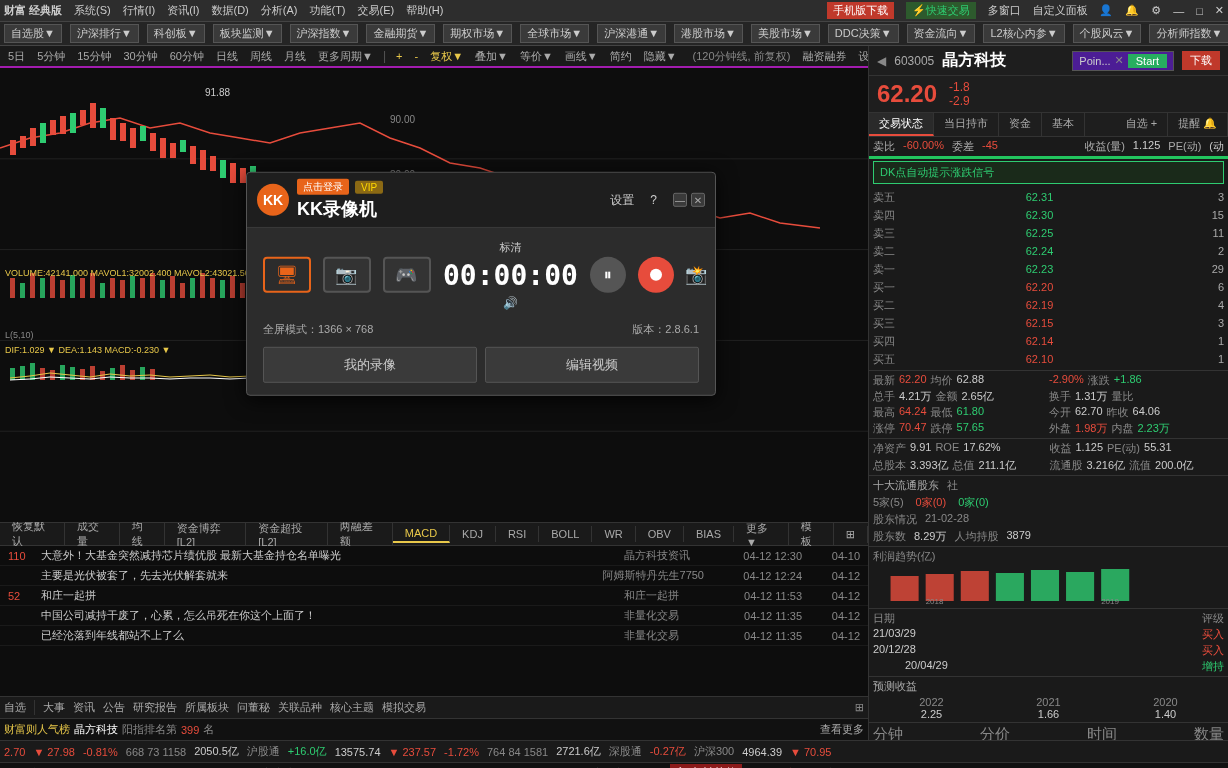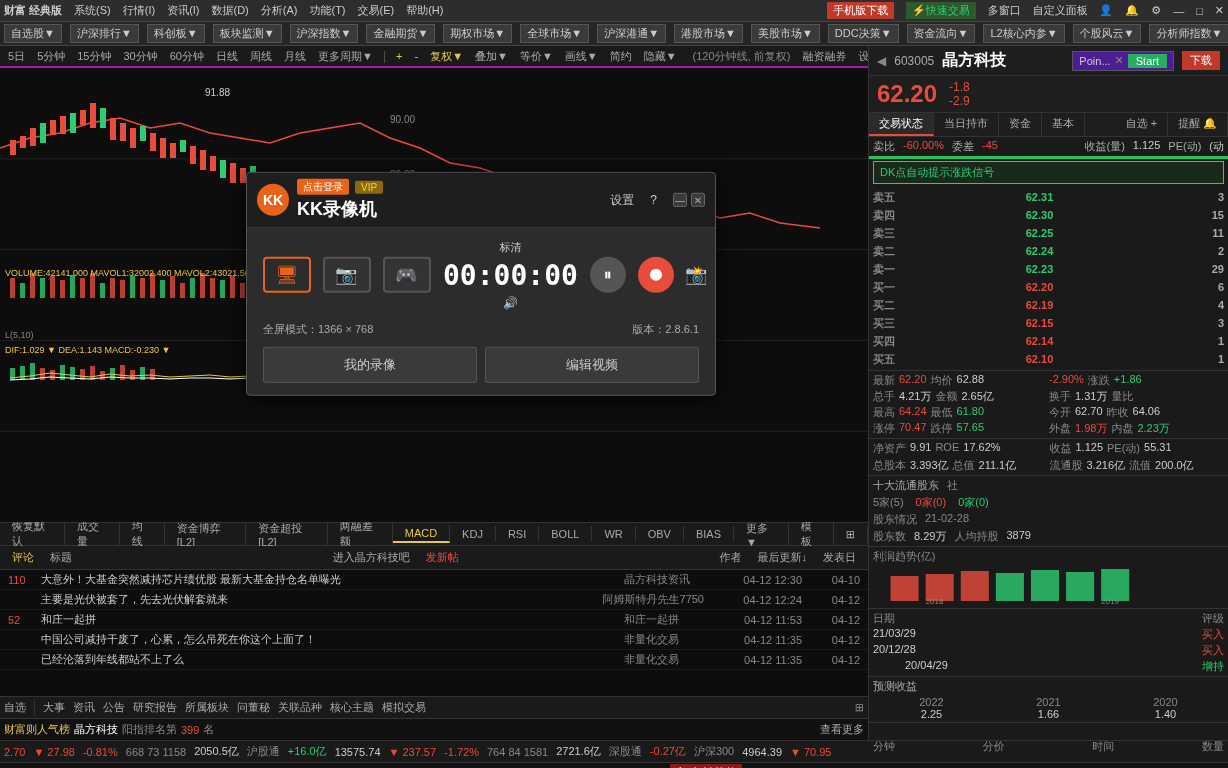--- a/index.html
+++ b/index.html
@@ -32,21 +32,21 @@
     .price-change { display: flex; flex-direction: column; }
     .price-change .abs { color: #e74c3c; font-size: 12px; }
     .price-change .pct { color: #e74c3c; font-size: 12px; }
 
     
     .tabs-row { display: flex; border-bottom: 1px solid #333; background: #1e1e1e; }
     .tab { padding: 3px 10px; font-size: 11px; color: #aaa; cursor: pointer; border-right: 1px solid #333; }
     .tab.active { color: #fff; background: #2a2a2a; border-bottom: 2px solid #e74c3c; }
 
     
-    .order-book { padding: 2px 4px; font-weight: bold; }
+    .order-book { padding: 2px 4px; }
     .order-row { display: flex; justify-content: space-between; font-size: 11px; line-height: 18px; }
     .sell-price { color: #2ecc71; }
     .buy-price { color: #e74c3c; }
     .vol { color: #aaa; text-align: right; min-width: 40px; }
 
     
     .status-bar { height: 22px; background: #1a1a1a; border-top: 1px solid #333; display: flex; align-items: center; padding: 0 4px; gap: 8px; font-size: 11px; overflow: hidden; }
 
     
     .chart-toolbar { background: #1a1a1a; height: 22px; display: flex; align-items: center; padding: 0 4px; gap: 4px; border-bottom: 2px solid #a21caf; }
@@ -392,31 +392,20 @@
       <span class="bottom-tab">WR</span>
       <span class="bottom-tab">OBV</span>
       <span class="bottom-tab">BIAS</span>
       <span class="bottom-tab">更多▼</span>
       <span class="bottom-tab">模板</span>
       <div style="flex:1;"></div>
       <span class="bottom-tab">⊞</span>
     </div>
 
     <div class="news-section" style="height:150px; overflow:hidden;">
-      <div class="news-header">
-        <span class="news-tab active">评论</span>
-        <span class="news-tab">标题</span>
-        <span style="flex:1;"></span>
-        <span class="news-tab" style="color:#aaa;">进入晶方科技吧</span>
-        <span class="news-tab" style="color:#e74c3c;">发新帖</span>
-        <span style="flex:1;"></span>
-        <span class="news-tab">作者</span>
-        <span class="news-tab">最后更新↓</span>
-        <span class="news-tab">发表日</span>
-      </div>
       <div class="news-row">
         <span class="news-num">110</span>
         <span class="news-title">大意外！大基金突然减持芯片绩优股 最新大基金持仓名单曝光</span>
         <span class="news-source">晶方科技资讯</span>
         <span class="news-time">04-12 12:30</span>
         <span class="news-date">04-10</span>
       </div>
       <div class="news-row">
         <span class="news-num"></span>
         <span class="news-title">主要是光伏被套了，先去光伏解套就来</span>
@@ -720,21 +709,21 @@
           <span>2021</span>
           <span>2020</span>
       </div>
       <div style="display:flex; justify-content:space-around; color:#ccc;">
         <span>2.25</span>
           <span>1.66</span>
           <span>1.40</span>
       </div>
     </div>
 
-    <div style="padding:16px 4px; border-top:1px solid #333; font-size:11px; flex:1; overflow:hidden;">
+    <div style="padding:2px 4px; border-top:1px solid #333; font-size:15px; flex:1; overflow:hidden;">
       <div style="display:flex; justify-content:space-between; color:#888; margin-bottom:2px;">
         <span>分钟</span>
           <span>分价</span>
           <span>时间</span>
           <span>数量</span>
       </div>
 
     </div>
   </div>
 </div>

